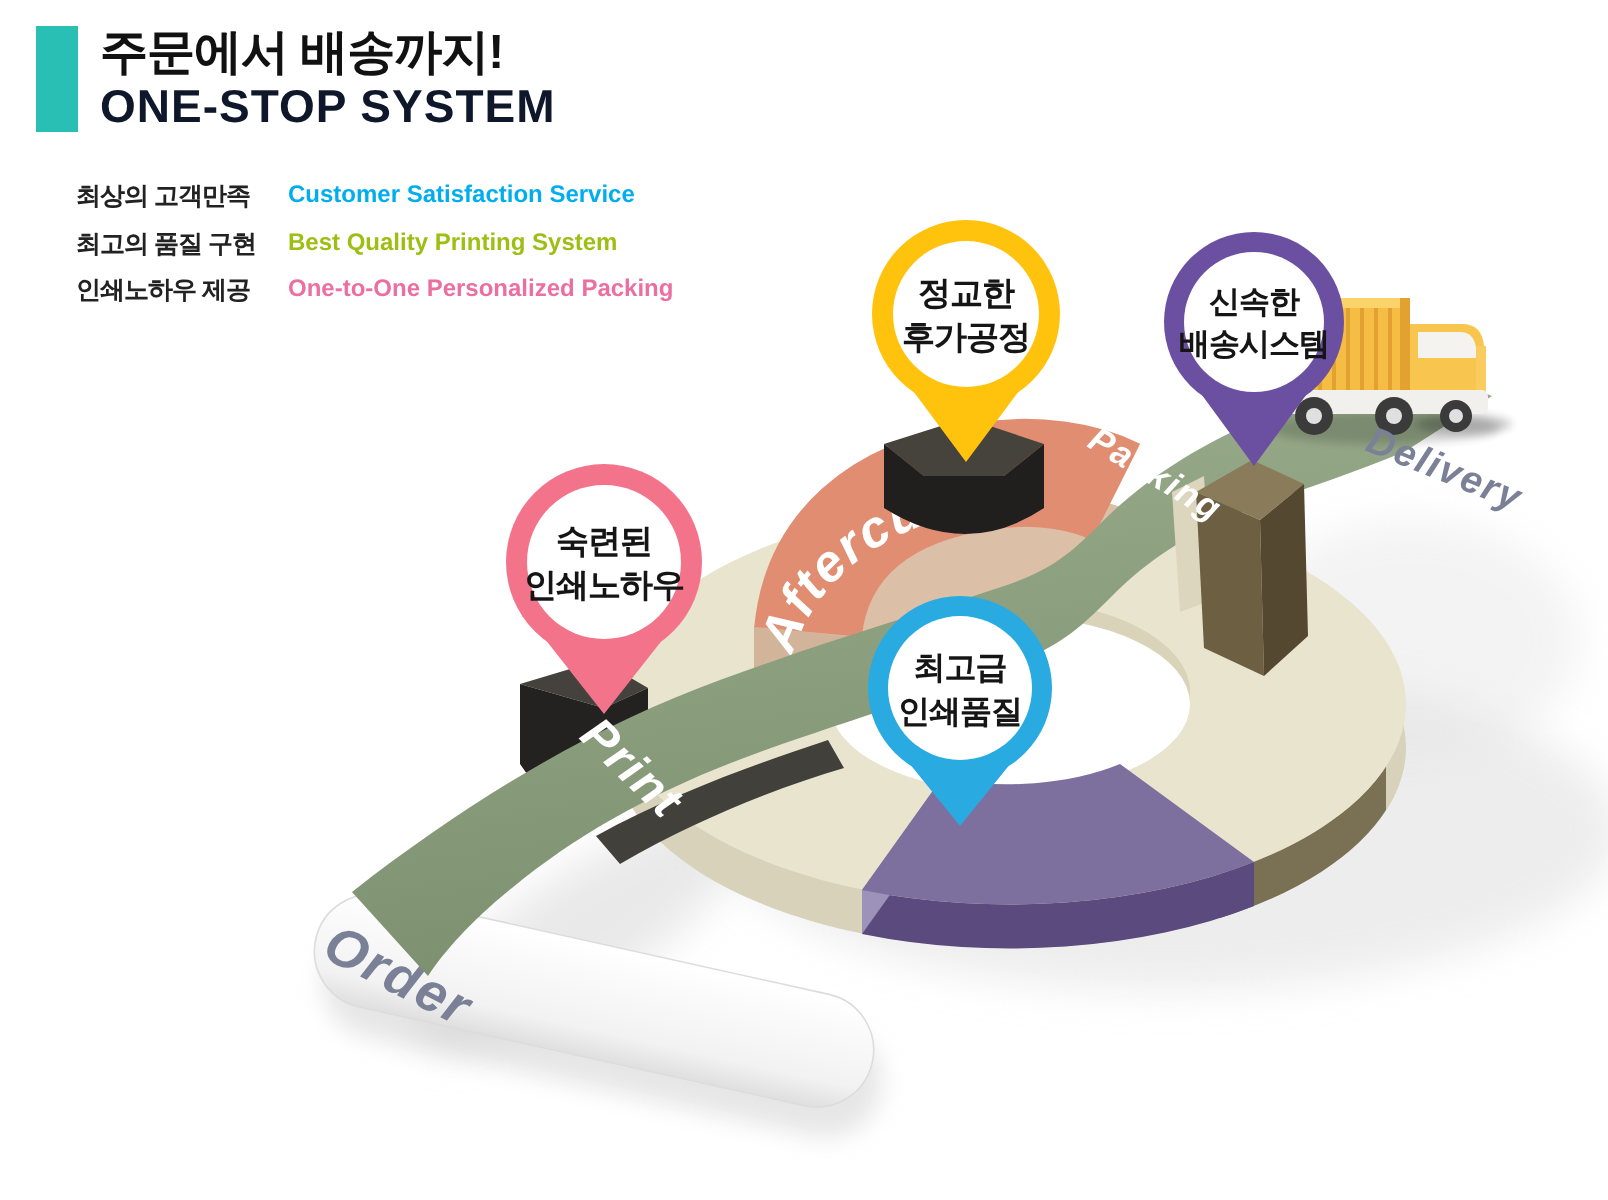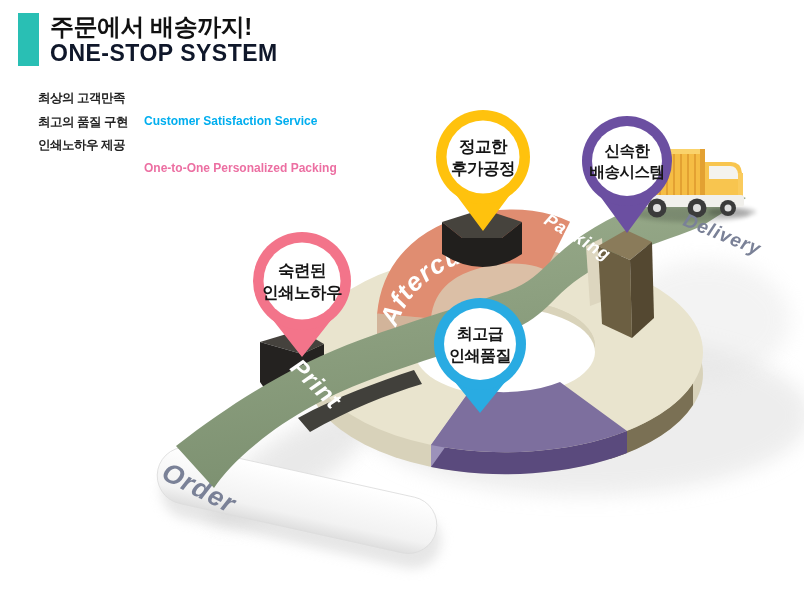--- a/index.html
+++ b/index.html
@@ -9,21 +9,21 @@
   
   .header{position:absolute;left:18px;top:13px;display:flex;z-index:5;}
   .teal-bar{width:21px;height:53px;background:#29BFB4;margin-right:11px;}
   .titles{display:flex;flex-direction:column;justify-content:space-between;padding:1px 0;}
   .title-ko{font-size:24px;font-weight:700;color:#111;letter-spacing:-0.5px;line-height:26px;}
   .title-en{font-size:23px;font-weight:800;color:#0f172a;letter-spacing:0.5px;line-height:26px;text-align:right;}
   
   .features{position:absolute;left:38px;top:90px;z-index:5;}
   .feature-row{display:flex;align-items:flex-start;height:23.5px;}
   .feature-label{width:106px;font-size:12.5px;font-weight:700;color:#222;letter-spacing:-0.5px;}
-  .feature-text{font-size:12px;font-weight:700;margin-top:24px;}
+  .feature-text{font-size:12px;font-weight:700;}
   .ft-0{color:#00AEEF;} .ft-1{color:#9DBF13;} .ft-2{color:#EC6FA2;}
   
   .stage-label{font-weight:700;font-style:italic;letter-spacing:1px;}
   .pin-text{font-weight:700;fill:#151515;text-anchor:middle;letter-spacing:-0.5px;}
 </style>
 </head>
 <body>
 
 <div class="canvas">
 
@@ -35,20 +35,21 @@
     </div>
   </div>
 
   <div class="features">
     <div class="feature-row">
       <span class="feature-label">최상의 고객만족</span>
       <span class="feature-text ft-0">Customer Satisfaction Service</span>
     </div>
     <div class="feature-row">
       <span class="feature-label">최고의 품질 구현</span>
+      <span class="feature-text ft-1">Best Quality Printing System</span>
     </div>
     <div class="feature-row">
       <span class="feature-label">인쇄노하우 제공</span>
       <span class="feature-text ft-2">One-to-One Personalized Packing</span>
     </div>
   </div>
 
   <svg class="diagram-svg" viewBox="0 0 804 600">
     <defs>
       <filter id="blur10" x="-50%" y="-50%" width="200%" height="200%">

